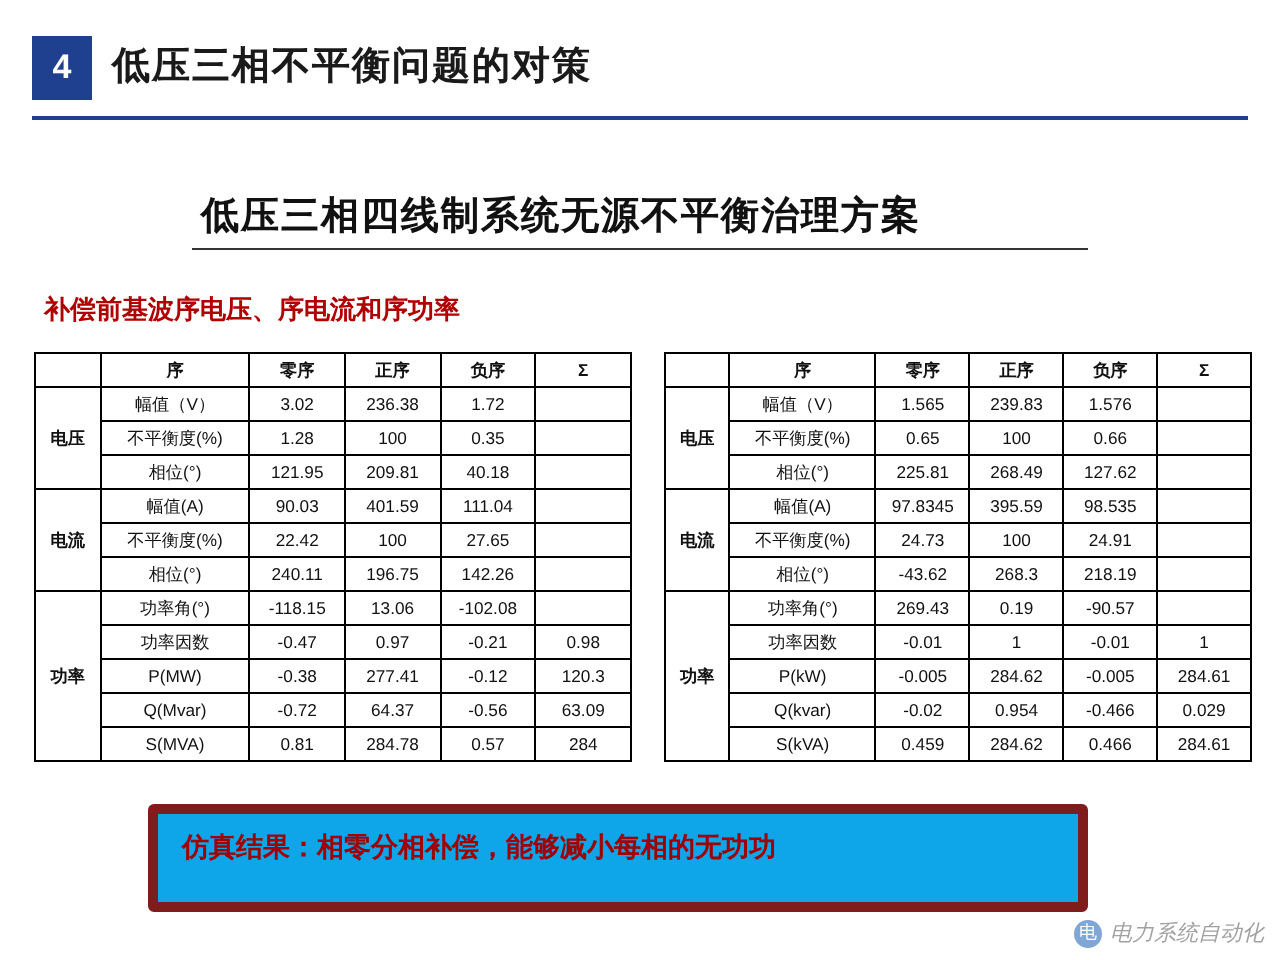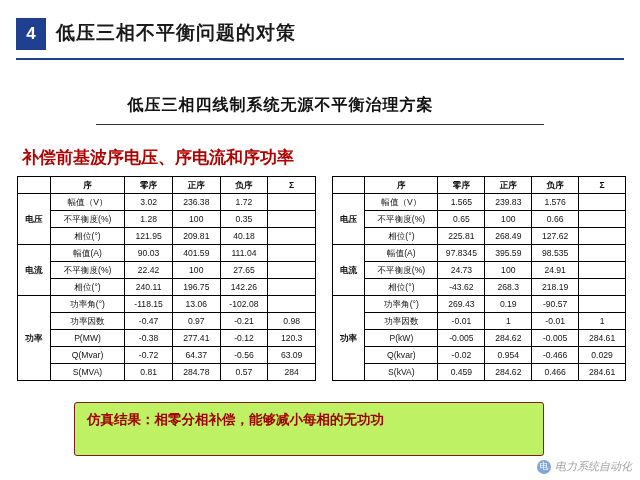--- a/index.html
+++ b/index.html
@@ -28,31 +28,31 @@
     letter-spacing:1px;
   }
   .hdr-rule{
     position:absolute;left:16px;top:40px;width:608px;height:2px;
     background:#1f3f8f;
   }
 
   
   .main-title{
     position:absolute;left:0;top:95px;width:561px;
-    text-align:center;font-size:16px;font-weight:bold;color:#111;
+    text-align:center;font-size:19px;font-weight:bold;color:#111;
     letter-spacing:1px;
   }
   .main-title-underline{
     position:absolute;left:96px;top:124px;width:448px;height:1px;
     background:#333;
   }
 
   
   .cap{
-    position:absolute;font-size:17px;font-weight:bold;color:#b00000;
+    position:absolute;font-size:13px;font-weight:bold;color:#b00000;
     white-space:nowrap;
   }
   .cap-left{left:22px;top:146px;}
   .cap-right{left:342px;top:146px;}
 
   
   .tbl-wrap{position:absolute;}
   .tbl-left{left:17px;top:176px;width:299px;}
   .tbl-right{left:332px;top:176px;width:294px;}
 
@@ -78,22 +78,22 @@
   .rowhead{font-weight:bold;}
   .lbl{text-align:center;}
   col.c-grp{width:11%;}
   col.c-item{width:25%;}
   col.c-val{width:16%;}
   col.c-sum{width:16%;}
 
   
   .note{
     position:absolute;left:74px;top:402px;width:470px;height:54px;
-    background:#bef264;
-    border:1px solid #7f1d1d;
+    background:#0ea5e9;
+    border:5px solid #7f1d1d;
     border-radius:3px;
     box-sizing:border-box;
     padding:6px 10px 0 12px;
   }
   .note-text{
     font-size:13.5px;font-weight:bold;color:#a00000;line-height:22px;
   }
 
   
   .wm{

